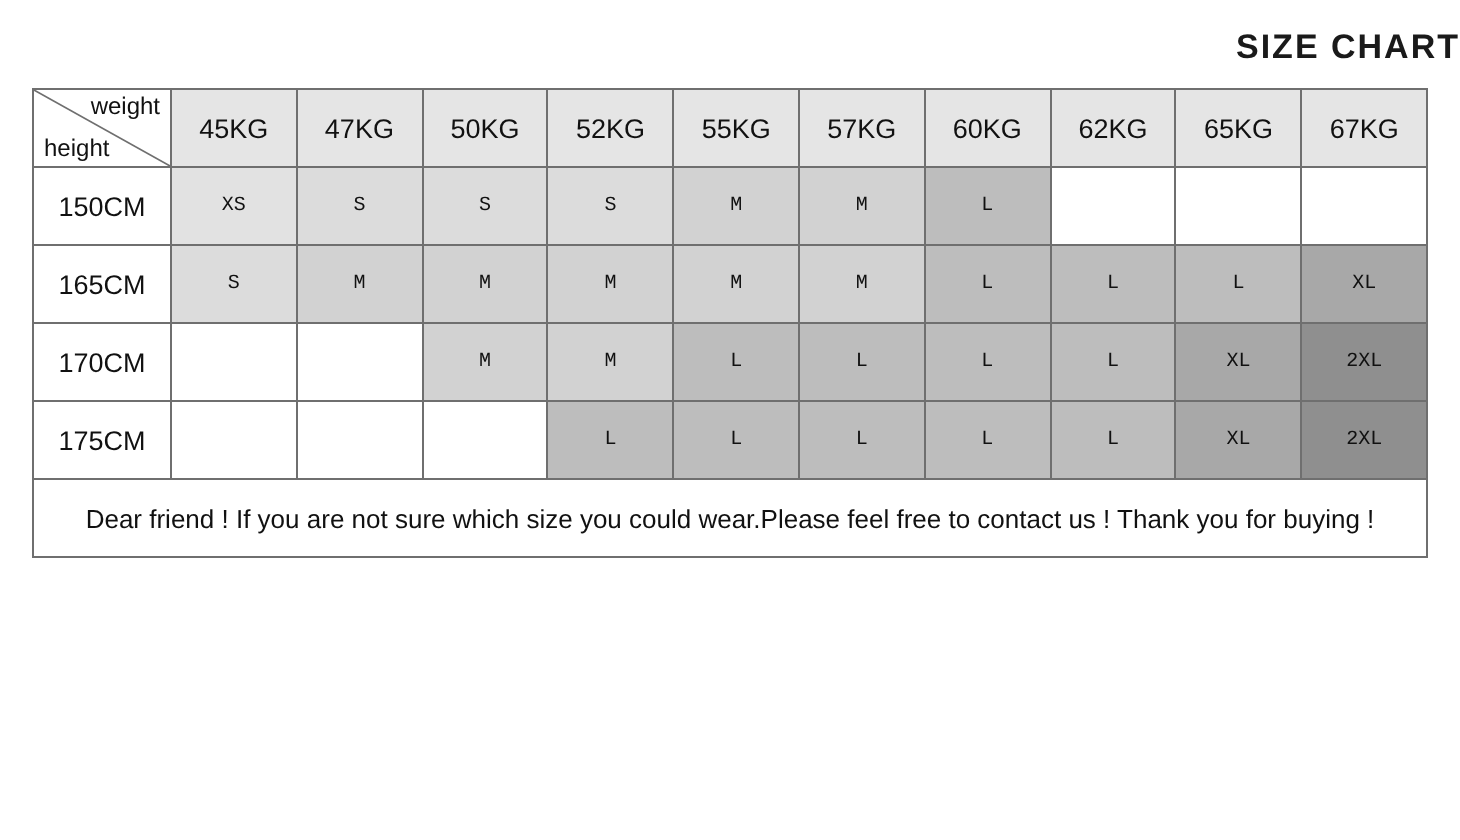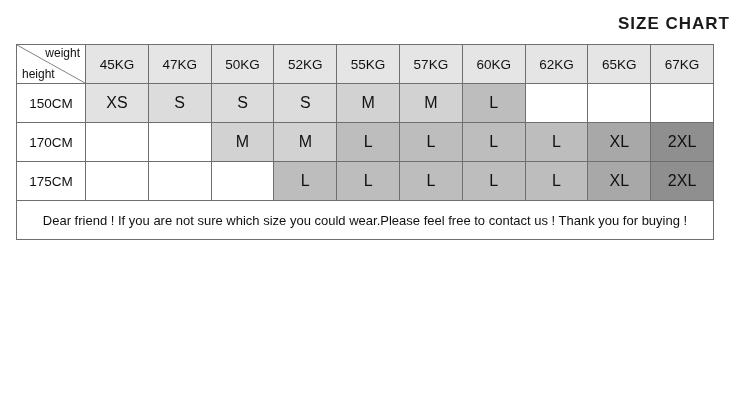--- a/index.html
+++ b/index.html
@@ -95,21 +95,22 @@
     background: #e5e5e5;
   }
 
   td.row-head {
     font-size: 13.5px;
     width: 68px;
     background: #ffffff;
   }
 
   td.cell {
-    font-size: 16px;
+    font-size: 10px;
+    font-family: Liberation Mono, monospace;
   }
 
   .note-row td {
     height: 46px;
     font-size: 13px;
     text-align: center;
   }
 </style>
 </head>
 <body>
@@ -151,20 +152,33 @@
             <td class="cell" style="background: rgb(220, 220, 220);">S</td>
             <td class="cell" style="background: rgb(220, 220, 220);">S</td>
             <td class="cell" style="background: rgb(210, 210, 210);">M</td>
             <td class="cell" style="background: rgb(210, 210, 210);">M</td>
             <td class="cell" style="background: rgb(189, 189, 189);">L</td>
             <td class="cell" style="background: rgb(255, 255, 255);"></td>
             <td class="cell" style="background: rgb(255, 255, 255);"></td>
             <td class="cell" style="background: rgb(255, 255, 255);"></td>
           </tr>
           <tr>
+            <td class="row-head">165CM</td>
+            <td class="cell" style="background: rgb(220, 220, 220);">S</td>
+            <td class="cell" style="background: rgb(210, 210, 210);">M</td>
+            <td class="cell" style="background: rgb(210, 210, 210);">M</td>
+            <td class="cell" style="background: rgb(210, 210, 210);">M</td>
+            <td class="cell" style="background: rgb(210, 210, 210);">M</td>
+            <td class="cell" style="background: rgb(210, 210, 210);">M</td>
+            <td class="cell" style="background: rgb(189, 189, 189);">L</td>
+            <td class="cell" style="background: rgb(189, 189, 189);">L</td>
+            <td class="cell" style="background: rgb(189, 189, 189);">L</td>
+            <td class="cell" style="background: rgb(168, 168, 168);">XL</td>
+          </tr>
+          <tr>
             <td class="row-head">170CM</td>
             <td class="cell" style="background: rgb(255, 255, 255);"></td>
             <td class="cell" style="background: rgb(255, 255, 255);"></td>
             <td class="cell" style="background: rgb(210, 210, 210);">M</td>
             <td class="cell" style="background: rgb(210, 210, 210);">M</td>
             <td class="cell" style="background: rgb(189, 189, 189);">L</td>
             <td class="cell" style="background: rgb(189, 189, 189);">L</td>
             <td class="cell" style="background: rgb(189, 189, 189);">L</td>
             <td class="cell" style="background: rgb(189, 189, 189);">L</td>
             <td class="cell" style="background: rgb(168, 168, 168);">XL</td>

